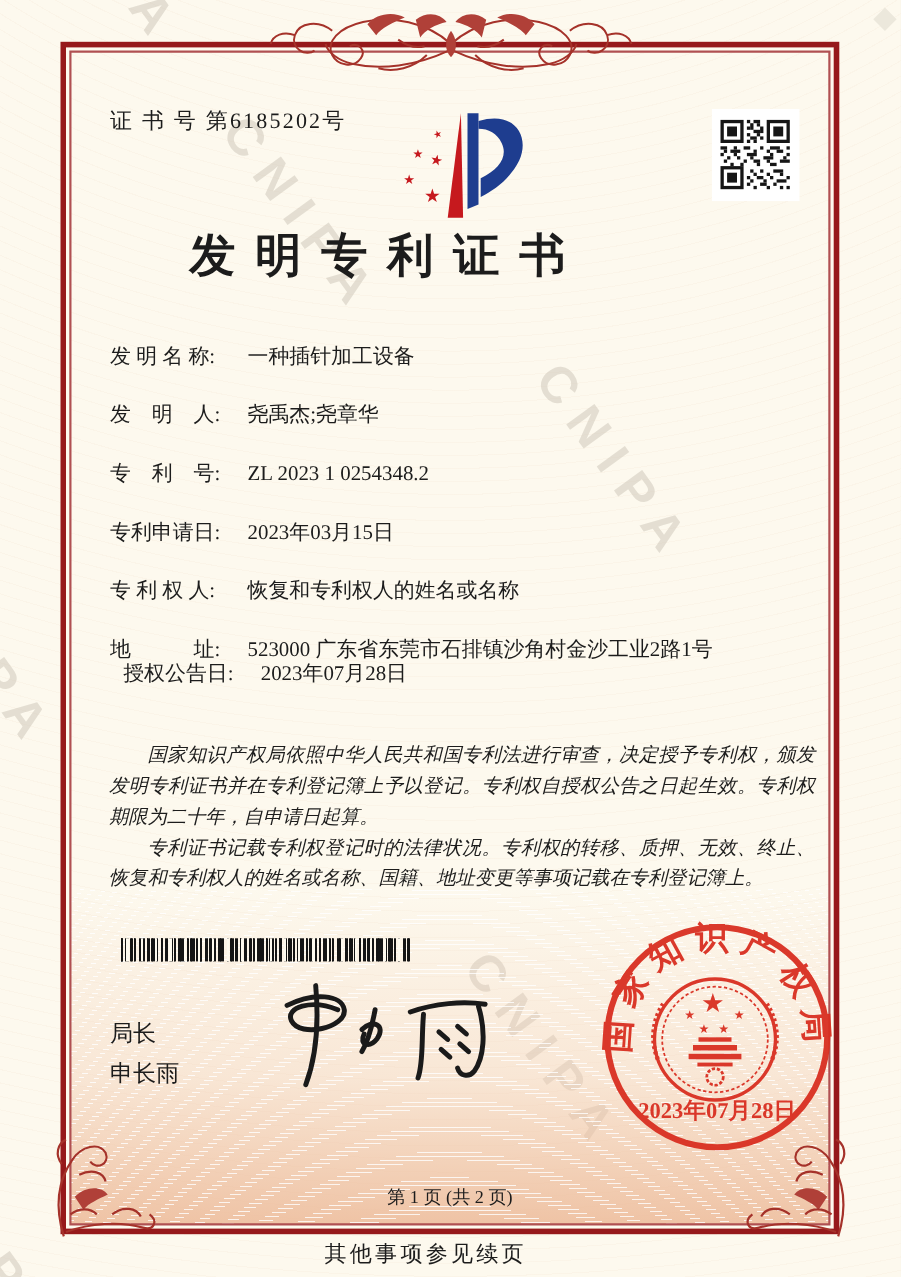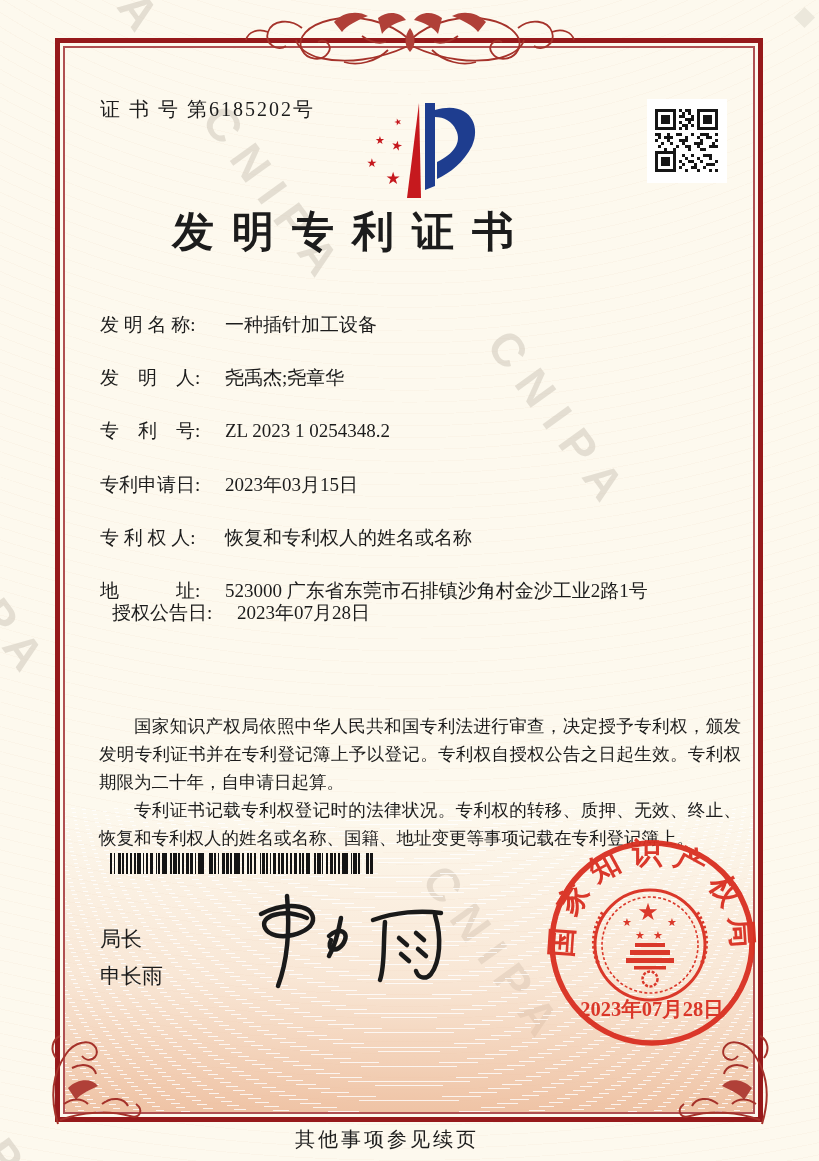--- a/index.html
+++ b/index.html
@@ -35,21 +35,21 @@
   .qr{position:absolute;left:647px;top:99px;}
   .title{
     position:absolute;left:55px;top:204px;width:576px;margin:0;text-align:center;
     font-size:42px;font-weight:bold;letter-spacing:18px;text-indent:18px;
   }
   .row{position:absolute;left:100px;width:640px;display:flex;font-size:19px;line-height:26px;}
   .row .lbl{flex:0 0 125px;}
   .row .val{flex:1;}
   .row .pair2{position:absolute;left:330px;top:0;display:flex;width:310px;}
   .row .pair2 .lbl{flex:0 0 122px;}
-  .paras{position:absolute;left:99px;top:712px;width:642px;font-size:17.5px;line-height:28px;text-align:justify;}
+  .paras{position:absolute;left:99px;top:672px;width:642px;font-size:17.5px;line-height:28px;text-align:justify;font-style:italic;}
   .paras p{margin:0;text-indent:2em;}
   .barcode{
     position:absolute;left:110px;top:853px;width:263px;height:21px;
     background:
       repeating-linear-gradient(90deg, rgba(0,0,0,0) 0 5px, #fdf9ee 5px 7px, rgba(0,0,0,0) 7px 13px),
       repeating-linear-gradient(90deg,#141414 0 2px, rgba(0,0,0,0) 2px 4px),
       repeating-linear-gradient(90deg,#141414 0 1px, rgba(0,0,0,0) 1px 6px),
       repeating-linear-gradient(90deg,#141414 0 2px, rgba(0,0,0,0) 2px 9px);
   }
   .director-title{position:absolute;left:100px;top:925px;font-size:21px;font-family:Liberation Mono, monospace;}
@@ -252,20 +252,21 @@
         <path d="M148,30 C170,22 196,20 216,23"></path>
         <path d="M160,32 C158,56 160,76 155,90"></path>
         <path d="M210,25 C217,48 215,72 206,84 C201,90 193,88 191,81"></path>
         <path d="M174,48 L182,55"></path>
           <path d="M191,43 L199,50"></path>
         <path d="M176,64 L184,71"></path>
           <path d="M193,59 L201,66"></path>
       </g>
     </svg>
 
+    <div class="page-number">第 1 页 (共 2 页)</div>
     <div class="continuation">其他事项参见续页</div>
   </div>
 
   <svg class="seal" width="220" height="220" viewBox="0 0 220 220">
     <defs>
       <path id="sealArc" d="M 31.2 123.9 A 80 80 0 1 1 188.8 123.9" fill="none"></path>
     </defs>
     <circle cx="110" cy="110" r="100" fill="none" stroke="#d92f21" stroke-width="5.5"></circle>
     <text font-size="30" font-weight="bold" fill="#d92f21" letter-spacing="10">
       <textPath href="#sealArc" startOffset="50%" text-anchor="middle">国家知识产权局</textPath>

